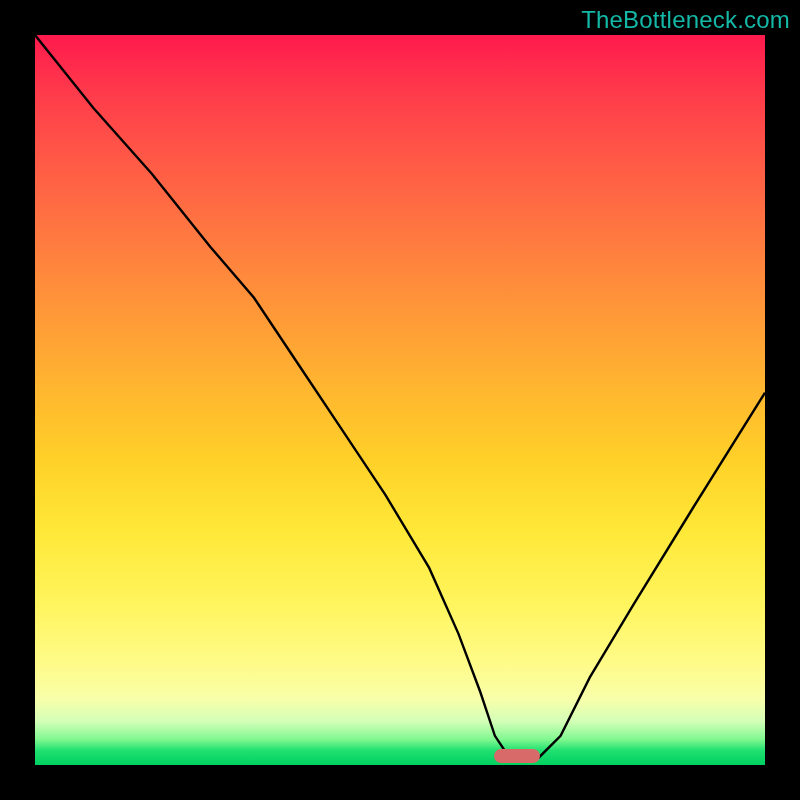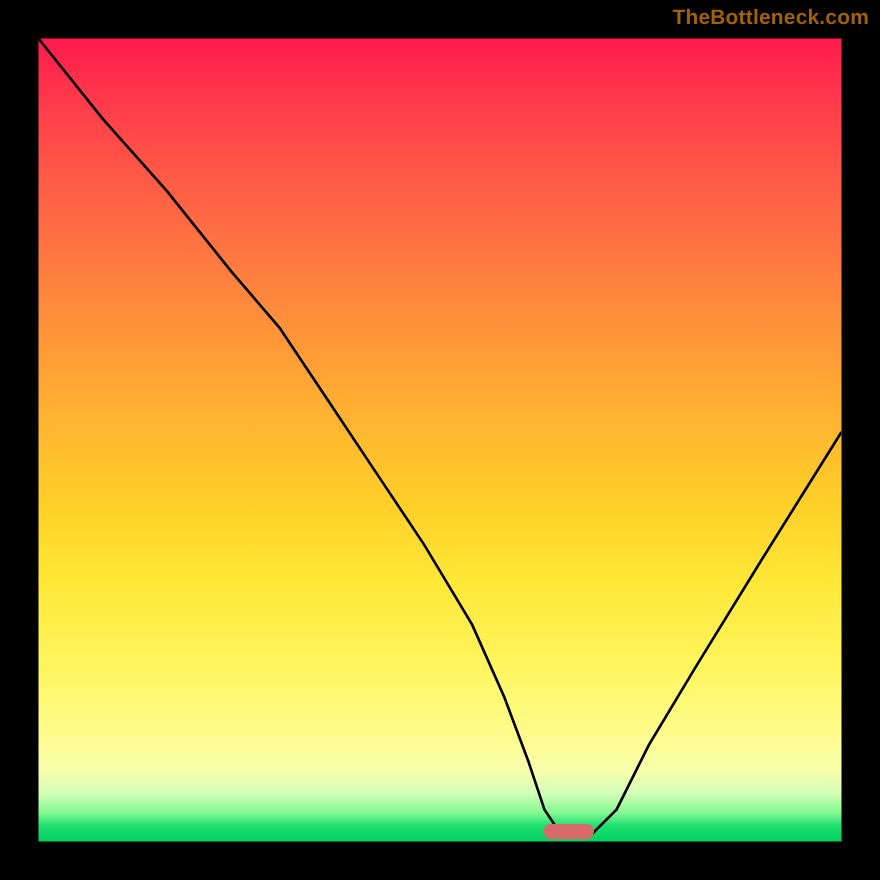--- a/index.html
+++ b/index.html
@@ -40,23 +40,23 @@
       #d4ffb8 94%,
       #80f890 96.5%,
       #20e070 98%,
       #00d060 100%
     );
   }
   .watermark {
     position: absolute;
     top: 6px;
     right: 10px;
-    color: #a16207;
-    font-size: 19px;
-    font-weight: 700;
+    color: #14b8a6;
+    font-size: 24px;
+    font-weight: 400;
     letter-spacing: 0.2px;
   }
   .curve-svg {
     position: absolute;
     left: 0;
     top: 0;
     width: 730px;
     height: 730px;
     pointer-events: none;
   }

